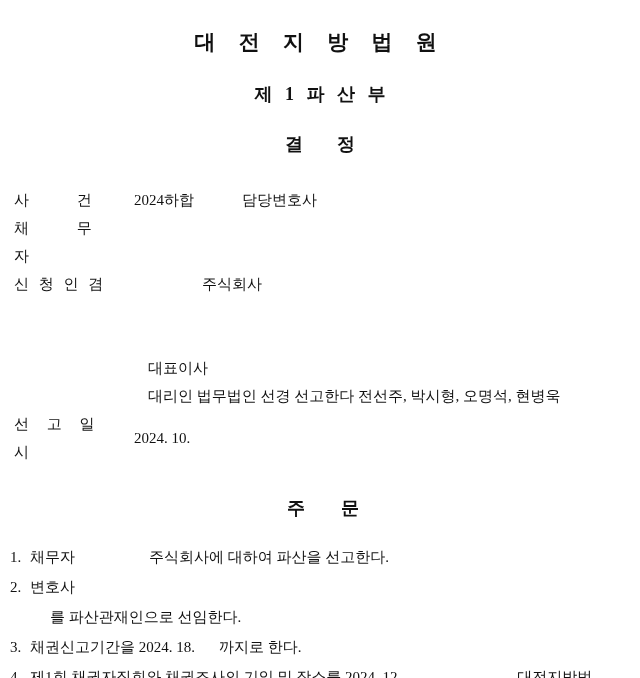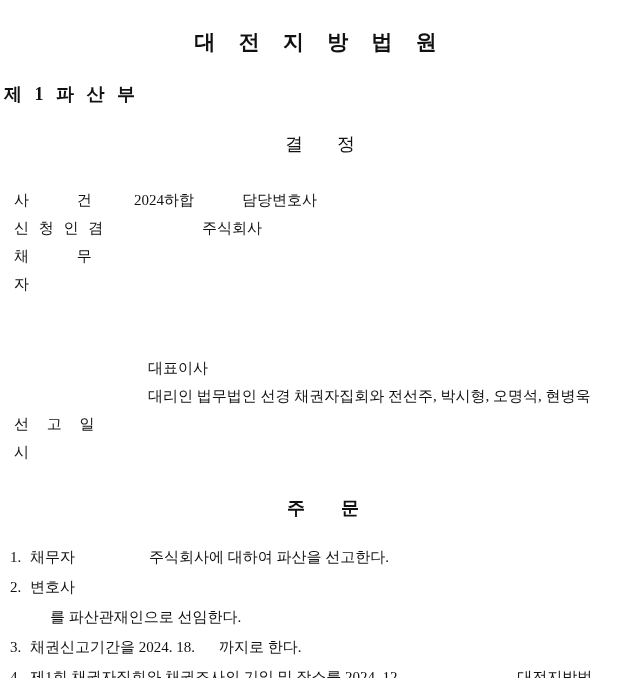--- a/index.html
+++ b/index.html
@@ -26,31 +26,31 @@
   
   .court-title {
     text-align: center;
     font-size: 21px;
     font-weight: bold;
     letter-spacing: 9px;
     margin: 28px 0 0 0;
     padding-left: 0;
   }
   .division-title {
-    text-align: left;
+    text-align: center;
     font-size: 18px;
     font-weight: bold;
     letter-spacing: 4px;
     margin: 26px 0 4px 0;
     padding-left: 4px;
   }
   .doc-type {
     text-align: center;
     font-size: 18px;
-    font-weight: normal;
+    font-weight: bold;
     margin: 26px 0 0 0;
   }
   .doc-type .sp {
     display: inline-block;
     width: 34px;
   }
 
   
   .info {
     margin: 30px 0 0 0;
@@ -147,38 +147,39 @@
   </div>
 
   <div class="info">
 
     <div class="info-row">
       <span class="label lbl-case">사 건</span>
       <span class="order-text"><span class="val-caseno">2024하합</span><span>담당변호사</span></span>
     </div>
 
     <div class="info-row">
+      <span class="label lbl-debtor">채 무 자</span>
+      <span class="order-text"></span>
+    </div>
+
+    <div class="info-row">
       <span class="label lbl-applicant">신 청 인 겸</span>
       <span class="order-text"><span class="val-indent-1"></span><span>주식회사</span></span>
     </div>
 
-    <div class="info-row">
-      <span class="label lbl-debtor">채 무 자</span>
-      <span class="order-text"></span>
-    </div>
-
     <div class="blank-line"></div>
     <div class="blank-line"></div>
 
     <div class="rep">대표이사</div>
 
-    <div class="attorney">대리인 법무법인 선경 채권자집회와 전선주, 박시형, 오명석, 현병욱</div>
+    <div class="attorney">대리인 법무법인 선경 선고한다 전선주, 박시형, 오명석, 현병욱</div>
 
     <div class="info-row">
       <span class="label lbl-date">선 고 일 시</span>
+      <span class="order-text">2024. 10.</span>
     </div>
 
   </div>
 
   <div class="order-title">
     <span>주</span><span class="sp"></span><span>문</span>
   </div>
 
   <div class="orders">
 

